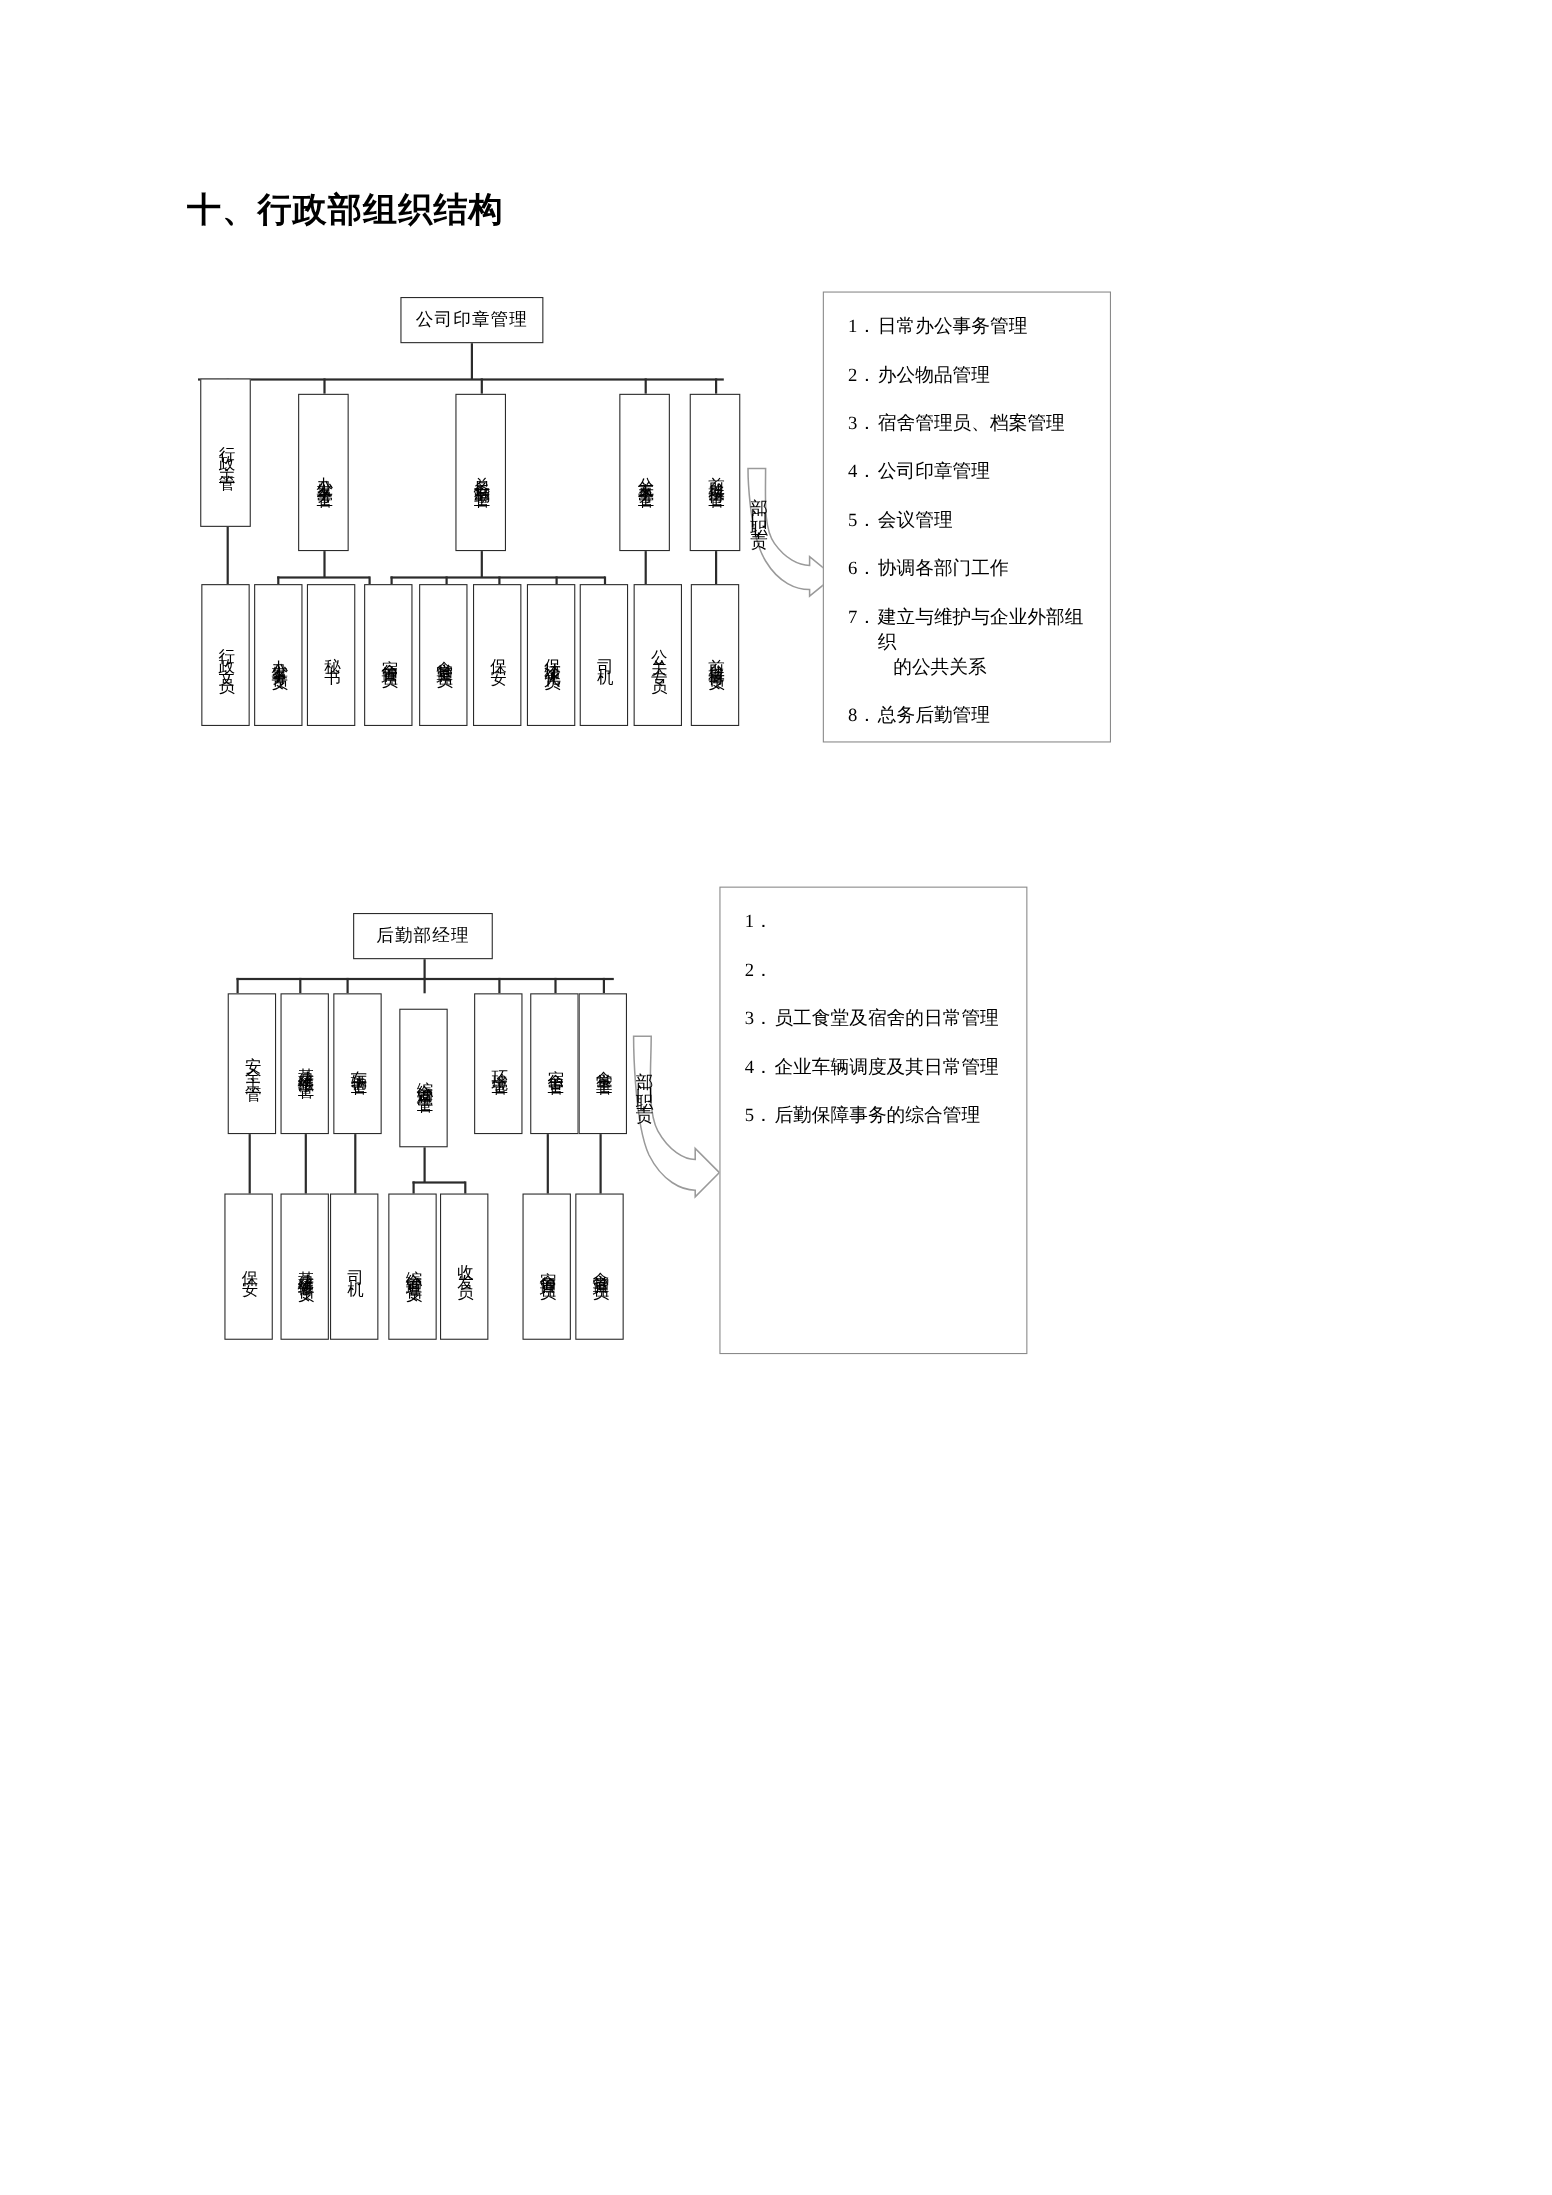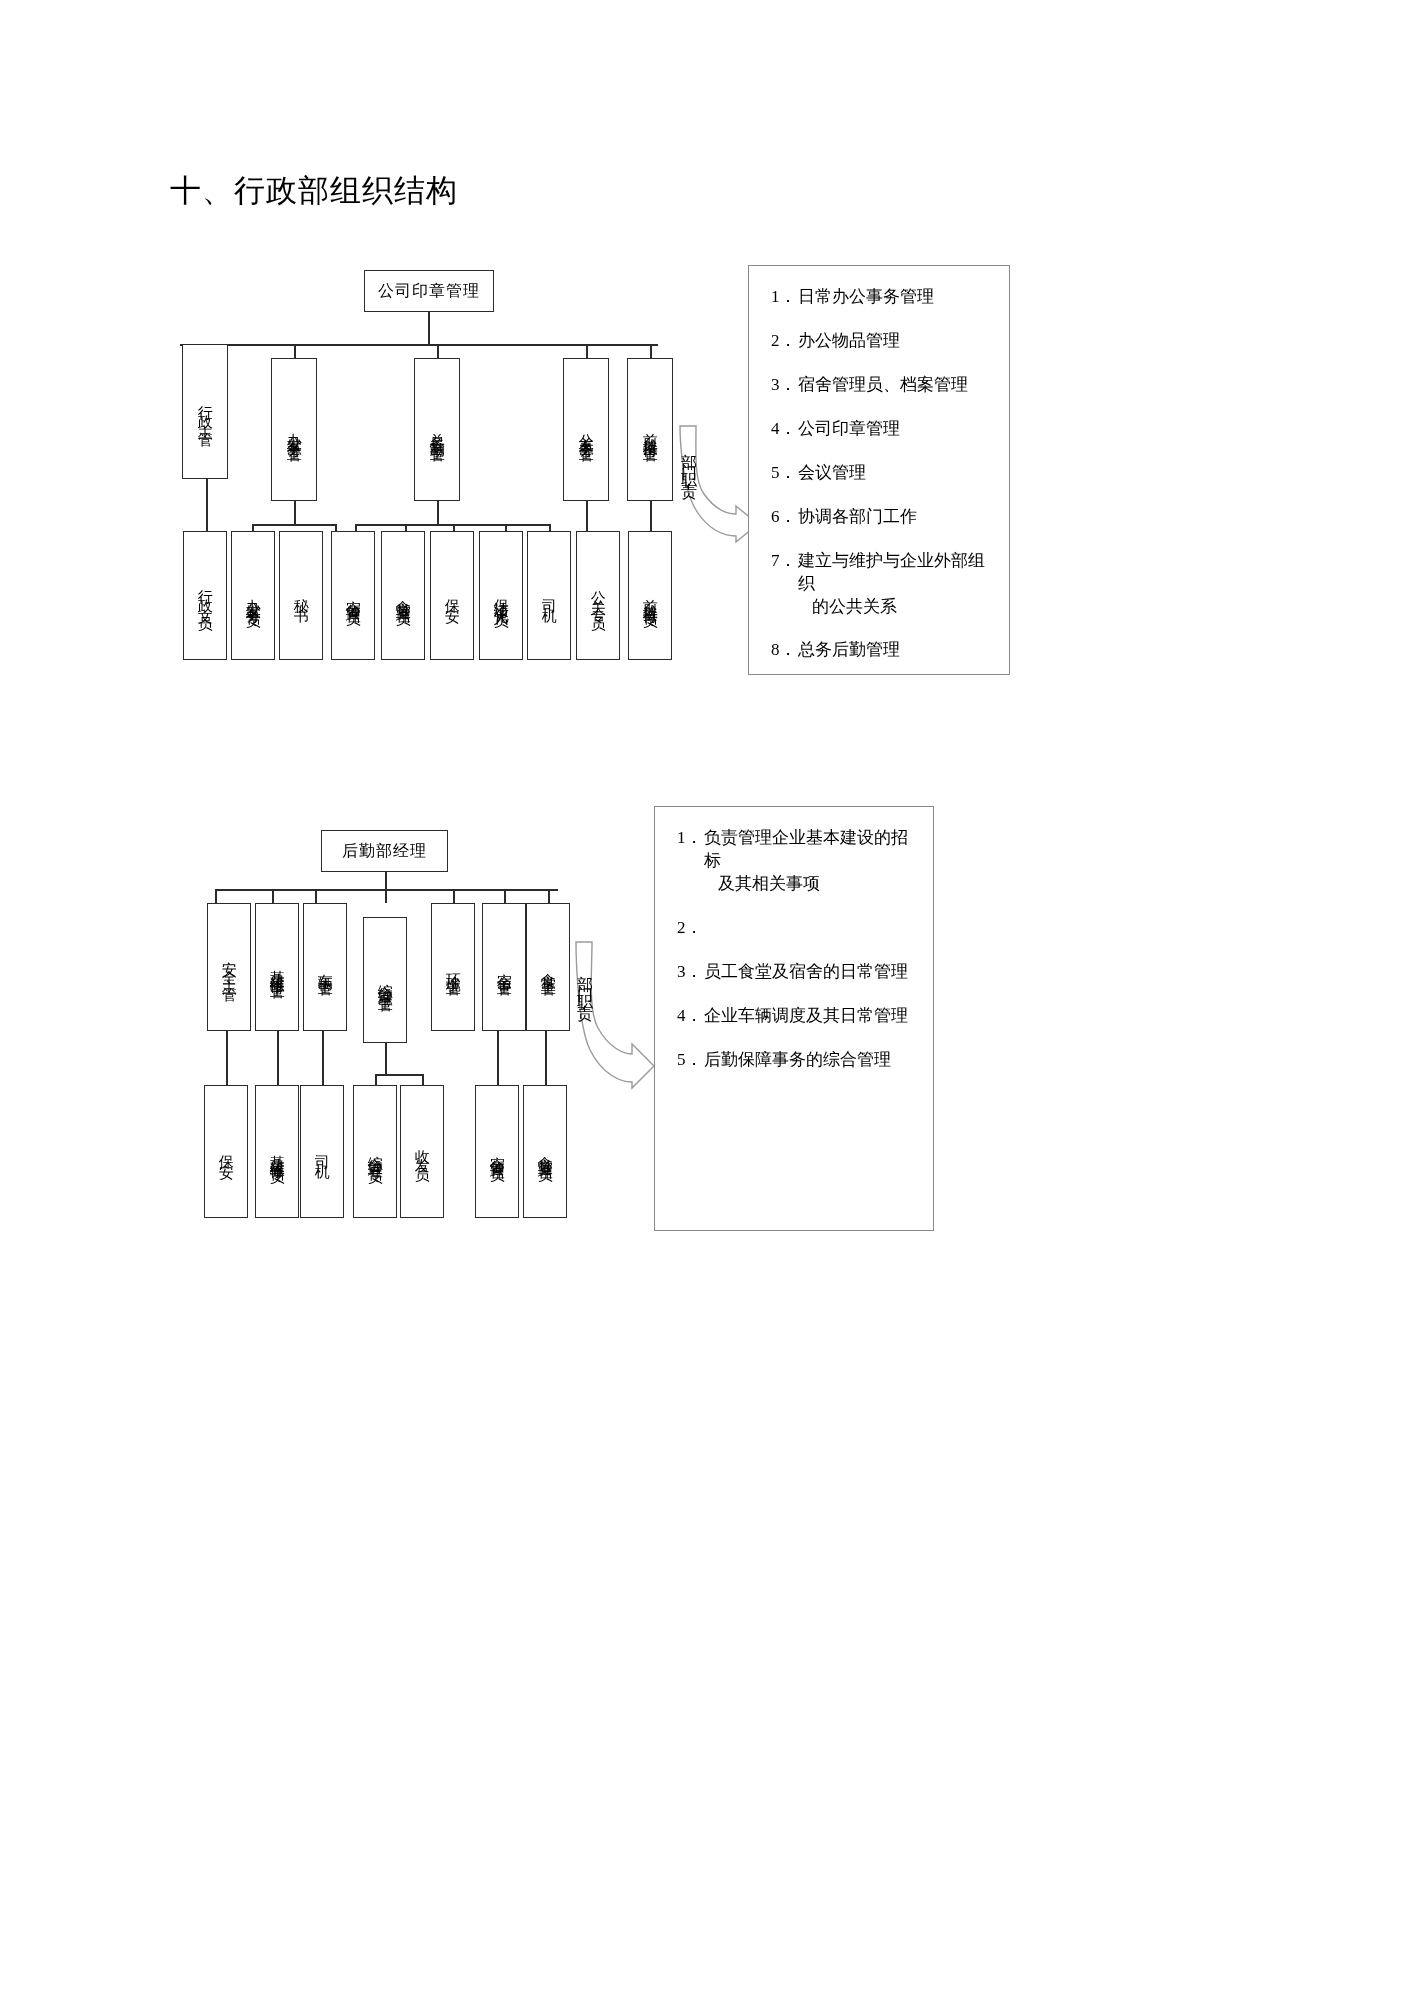--- a/index.html
+++ b/index.html
@@ -11,21 +11,21 @@
     color:#1a1a1a;
     position:relative;
     overflow:hidden;
   }
   .page { position:relative; width:1411px; height:1995px; }
 
   
   .heading {
     position:absolute;
     font-family:"Liberation Sans", sans-serif;
-    font-weight:normal;
+    font-weight:bold;
     font-size:31px;
     letter-spacing:1px;
     white-space:nowrap;
     color:#000;
   }
   #heading-1 { left:170px; top:170px; }
   #heading-2 { left:170px; top:735px; }
 
   
   .box {
@@ -266,24 +266,20 @@
     <svg width="95" height="150" viewBox="0 0 95 150">
       <path d="M14 2 C14 2 14 80 28 110 C40 134 58 142 70 142 L70 148 L92 126 L70 104 L70 114
                C60 114 46 106 36 88 C26 70 30 30 30 2 Z" fill="#ffffff" stroke="#9a9a9a" stroke-width="1.4"></path>
     </svg>
   </div>
   <div class="arrow-label" style="left:574px; top:962px;">部门职责</div>
 
   <div class="resp-panel" style="left:654px; top:806px; width:280px; height:425px;">
     <div class="resp-item">
       <span class="resp-num">1．</span>
-      <span class="resp-txt">
-        <span>负责管理企业基本建设的招标</span>
-        <span class="cont">及其相关事项</span>
-      </span>
     </div>
     <div class="resp-item">
       <span class="resp-num">2．</span>
     </div>
     <div class="resp-item">
       <span class="resp-num">3．</span>
       <span class="resp-txt"><span>员工食堂及宿舍的日常管理</span></span>
     </div>
     <div class="resp-item">
       <span class="resp-num">4．</span>

